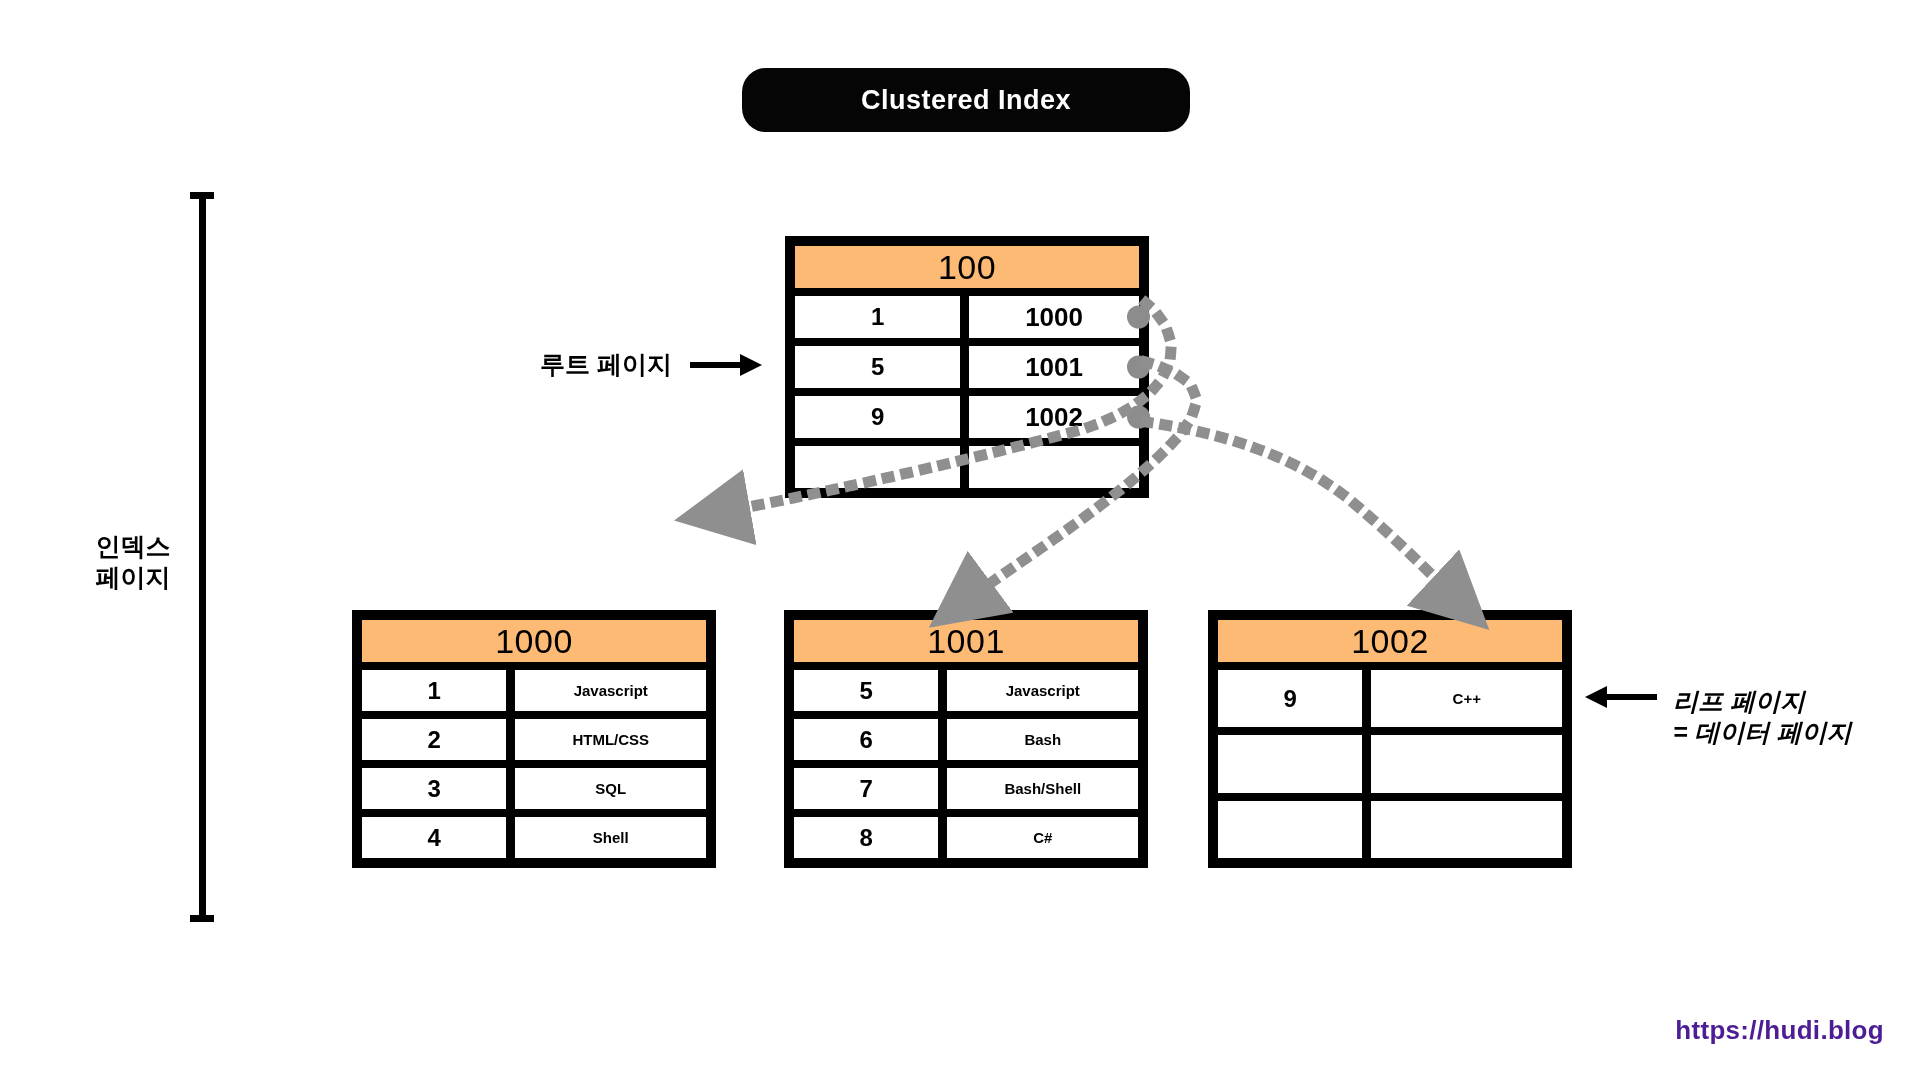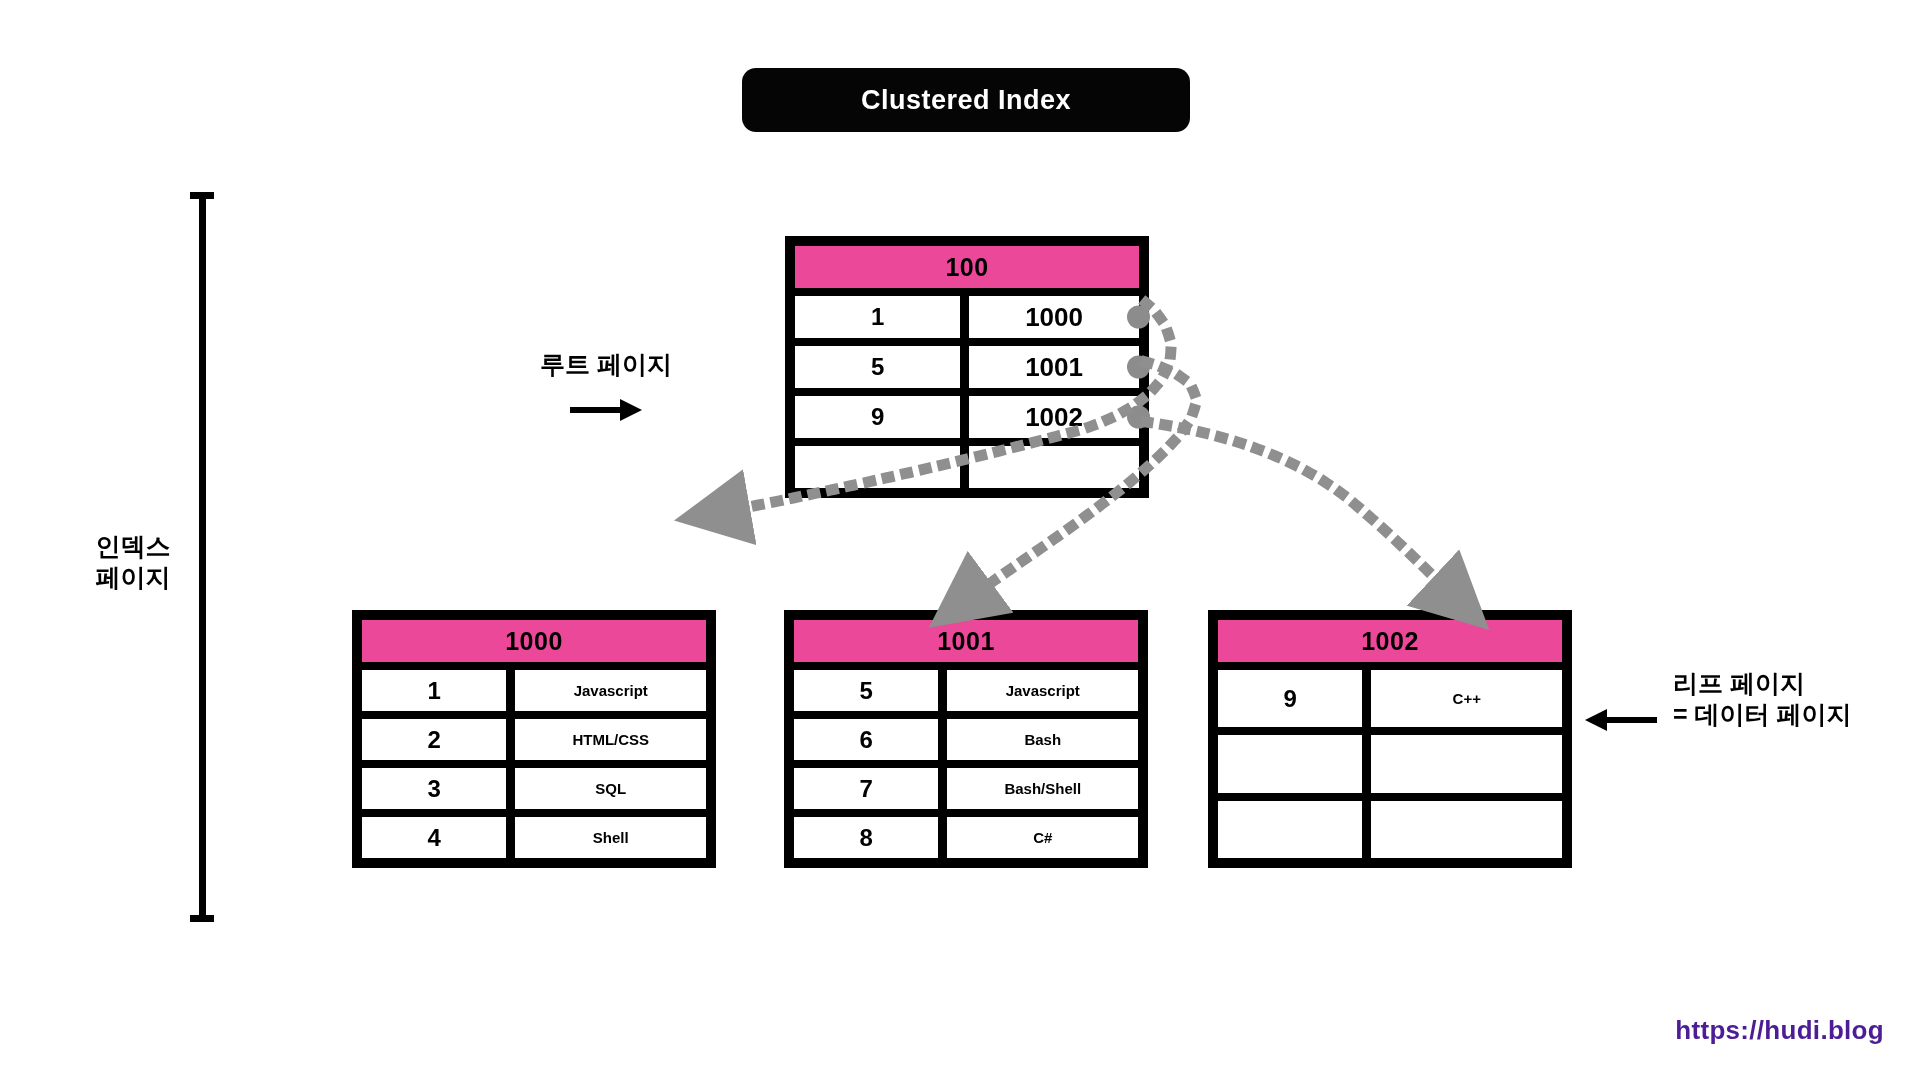--- a/index.html
+++ b/index.html
@@ -17,21 +17,21 @@
   }
 
   
   #title-badge {
     position: absolute;
     left: 742px;
     top: 68px;
     width: 448px;
     height: 64px;
     background: #050505;
-    border-radius: 14px;
+    border-radius: 24px;
     display: flex;
     align-items: center;
     justify-content: center;
   }
   #title-badge .title-text {
     color: #ffffff;
     font-size: 27px;
     font-weight: bold;
     letter-spacing: 0.5px;
   }
@@ -39,24 +39,24 @@
   
   .page-table {
     position: absolute;
     background: #000000;
     border: 10px solid #000000;
     box-sizing: border-box;
     display: flex;
     flex-direction: column;
   }
   .page-table .tbl-header {
-    background: #ec4899;
+    background: #fdba74;
     color: #000000;
-    font-size: 25px;
-    font-weight: bold;
+    font-size: 34px;
+    font-weight: normal;
     display: flex;
     align-items: center;
     justify-content: center;
     letter-spacing: 0.5px;
   }
   .page-table .tbl-rows {
     display: flex;
     flex-direction: column;
     flex: 1 1 auto;
   }
@@ -155,21 +155,20 @@
   }
 
   
   #root-caption {
     position: absolute;
     left: 540px;
     top: 348px;
     display: flex;
     align-items: center;
     gap: 18px;
-    flex-direction: column;
   }
   #root-caption .cap-text {
     font-size: 25px;
     font-weight: bold;
     white-space: nowrap;
   }
   .arrow-right {
     width: 72px;
     height: 22px;
     position: relative;
@@ -189,24 +188,25 @@
     width: 0; height: 0;
     border-top: 11px solid transparent;
     border-bottom: 11px solid transparent;
     border-left: 22px solid #000;
   }
 
   
   #leaf-caption {
     position: absolute;
     left: 1585px;
-    top: 668px;
-    display: flex;
-    align-items: flex-end;
+    top: 686px;
+    display: flex;
+    align-items: flex-start;
     gap: 16px;
+    font-style: italic;
   }
   #leaf-caption .cap-text {
     font-size: 25px;
     font-weight: bold;
     line-height: 1.25;
     white-space: pre-line;
   }
   .arrow-left {
     width: 72px;
     height: 22px;

